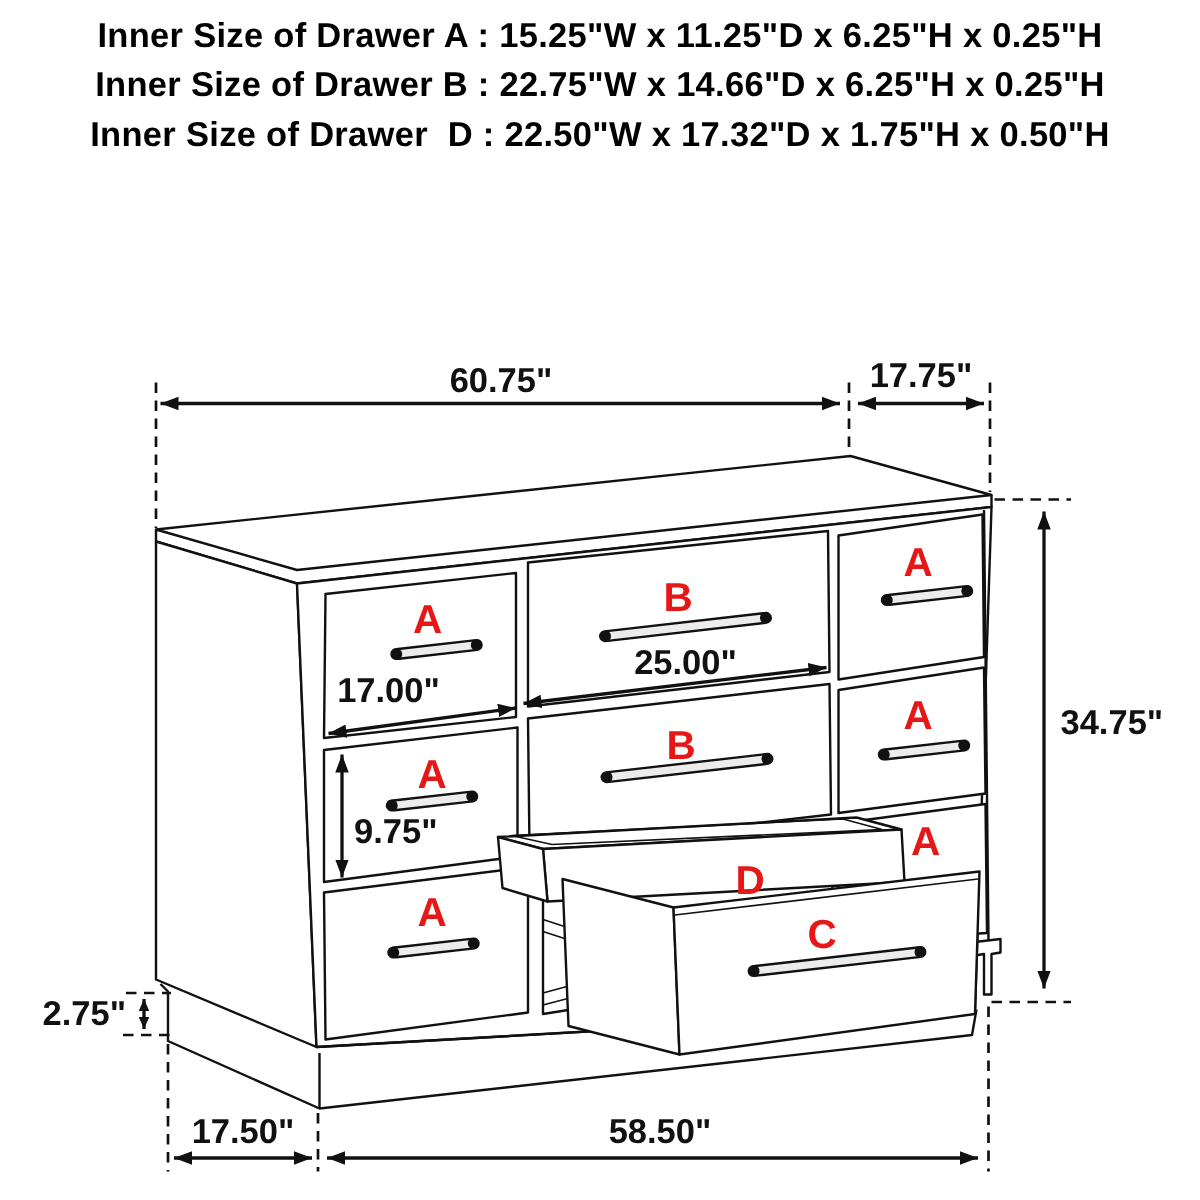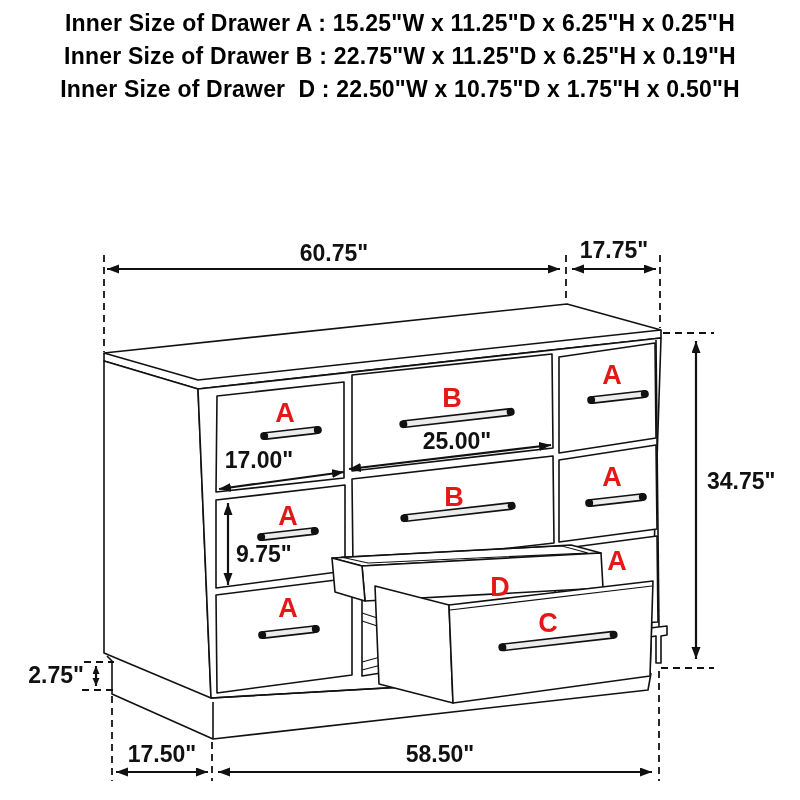--- a/index.html
+++ b/index.html
@@ -21,22 +21,22 @@
   .hbar{fill:#ececec;stroke:#111;stroke-width:1.6;}
   .hcap{fill:#111;}
 </style>
 </head>
 <body>
 
 <div class="page">
 
   <div class="header">
     <div>Inner Size of Drawer A : 15.25"W x 11.25"D x 6.25"H x 0.25"H</div>
-    <div>Inner Size of Drawer B : 22.75"W x 11.25"D x 6.25"H x 0.19"H</div>
-    <div>Inner Size of Drawer  D : 22.50"W x 10.75"D x 1.75"H x 0.50"H</div>
+    <div>Inner Size of Drawer B : 22.75"W x 14.66"D x 6.25"H x 0.25"H</div>
+    <div>Inner Size of Drawer  D : 22.50"W x 17.32"D x 1.75"H x 0.50"H</div>
   </div>
 
   <svg width="800" height="800" viewBox="0 0 800 800">
     <defs>
       <marker id="ah" markerUnits="userSpaceOnUse" markerWidth="14" markerHeight="11" refX="12" refY="4.5" orient="auto-start-reverse">
         <path d="M0,0 L12,4.5 L0,9 Z" fill="#111"></path>
       </marker>
       <marker id="ahs" markerUnits="userSpaceOnUse" markerWidth="10" markerHeight="9" refX="8" refY="3.5" orient="auto-start-reverse">
         <path d="M0,0 L8,3.5 L0,7 Z" fill="#111"></path>
       </marker>

